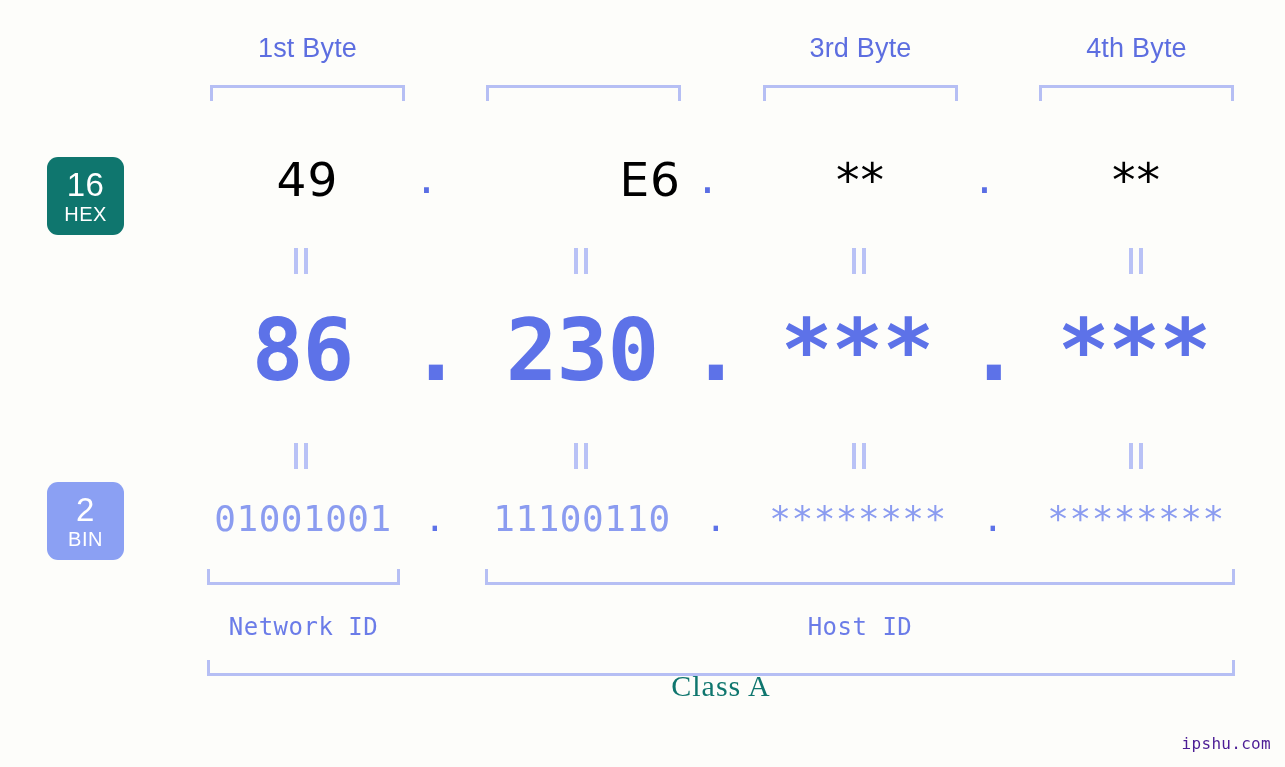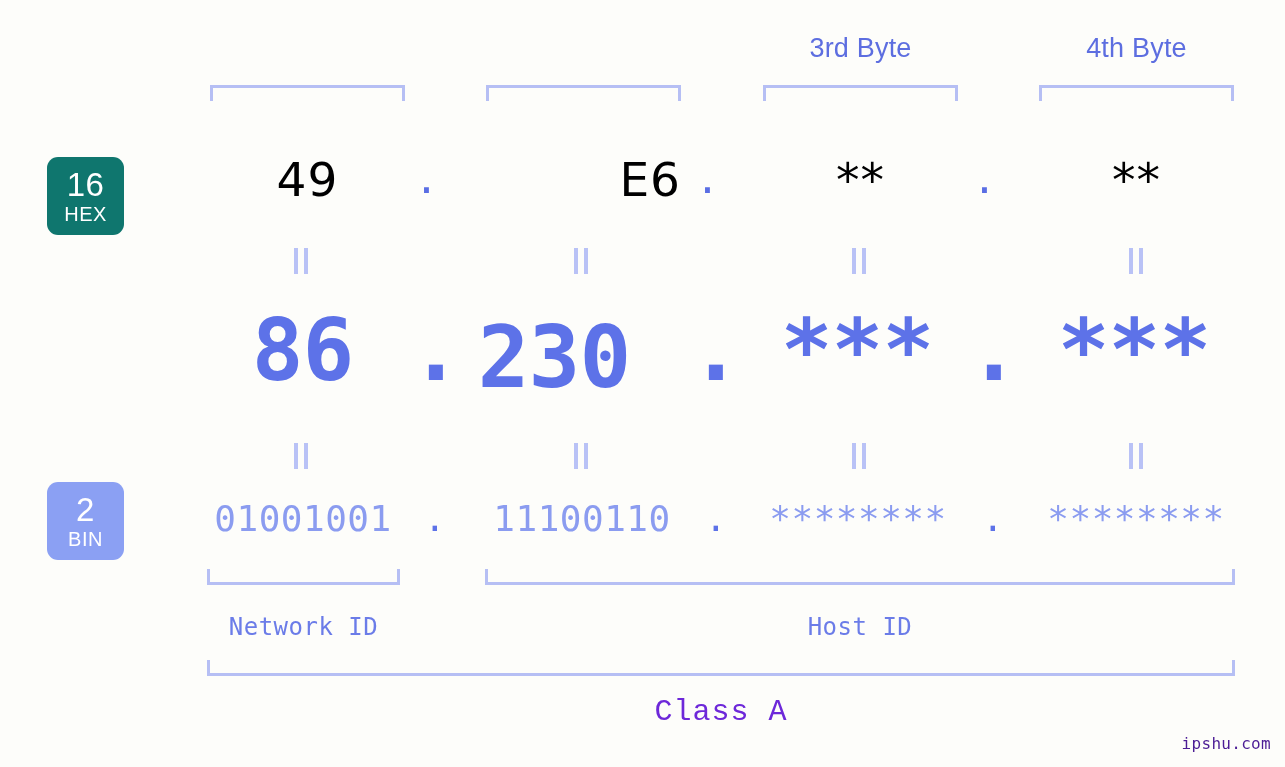--- a/index.html
+++ b/index.html
@@ -163,24 +163,24 @@
     position: absolute;
     font-family: "DejaVu Sans Mono", monospace;
     font-size: 24px;
     color: #6b7ce8;
     text-align: center;
     white-space: nowrap;
     letter-spacing: 0.5px;
   }
   .class-label {
     position: absolute;
-    top: 695px;
-    font-family: Liberation Mono, monospace;
+    top: 669px;
+    font-family: Liberation Serif, serif;
     font-size: 30px;
-    color: #6d28d9;
+    color: #0f766e;
     text-align: center;
     white-space: nowrap;
     letter-spacing: 1px;
   }
 
   
   .watermark {
     position: absolute;
     right: 14px;
     bottom: 14px;
@@ -188,20 +188,21 @@
     font-size: 16px;
     color: #4c1d95;
     letter-spacing: 0.3px;
   }
 </style>
 </head>
 <body>
 
 <div class="stage">
 
+  <div class="byte-header" style="left:210px;width:195px;">1st Byte</div>
   <div class="byte-header" style="left:763px;width:195px;">3rd Byte</div>
   <div class="byte-header" style="left:1039px;width:195px;">4th Byte</div>
 
   <div class="top-bracket" style="left:210px;width:195px;"></div>
   <div class="top-bracket" style="left:486px;width:195px;"></div>
   <div class="top-bracket" style="left:763px;width:195px;"></div>
   <div class="top-bracket" style="left:1039px;width:195px;"></div>
 
   <div class="badge badge-hex">
     <span class="num">16</span>
@@ -232,21 +233,21 @@
     </div>
   <div class="eq eq-r1" style="left:1129px;">
       <i></i>
       <i></i>
     </div>
 
 
   <div class="row-dec">
     <div class="row-cell" style="left:205px;width:195px;">86</div>
     <div class="dot" style="left:410px;">.</div>
-    <div class="row-cell" style="left:454px;width:200px;margin-top:7px;">230</div>
+    <div class="row-cell" style="left:482px;width:200px;">230</div>
     <div class="dot" style="left:690px;">.</div>
     <div class="row-cell" style="left:757px;width:200px;">***</div>
     <div class="dot" style="left:968px;">.</div>
     <div class="row-cell" style="left:1034px;width:200px;">***</div>
   </div>
 
   <div class="eq eq-r2" style="left:294px;">
       <i></i>
       <i></i>
     </div>

